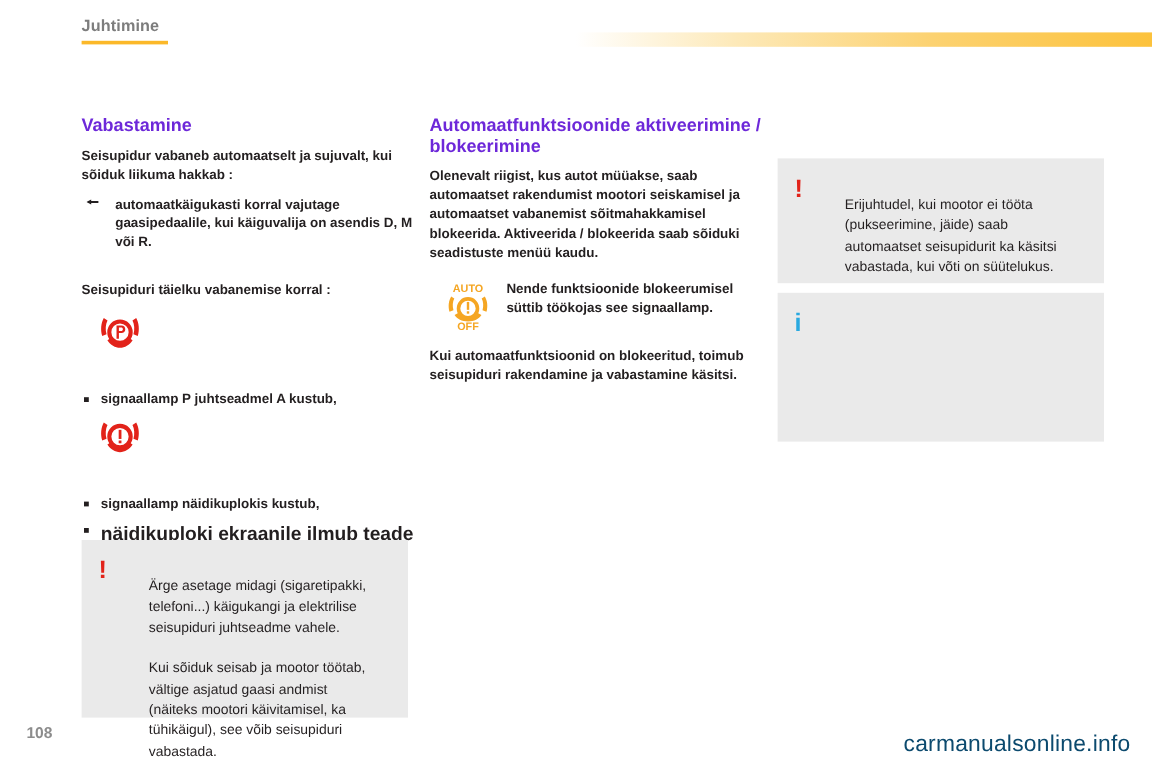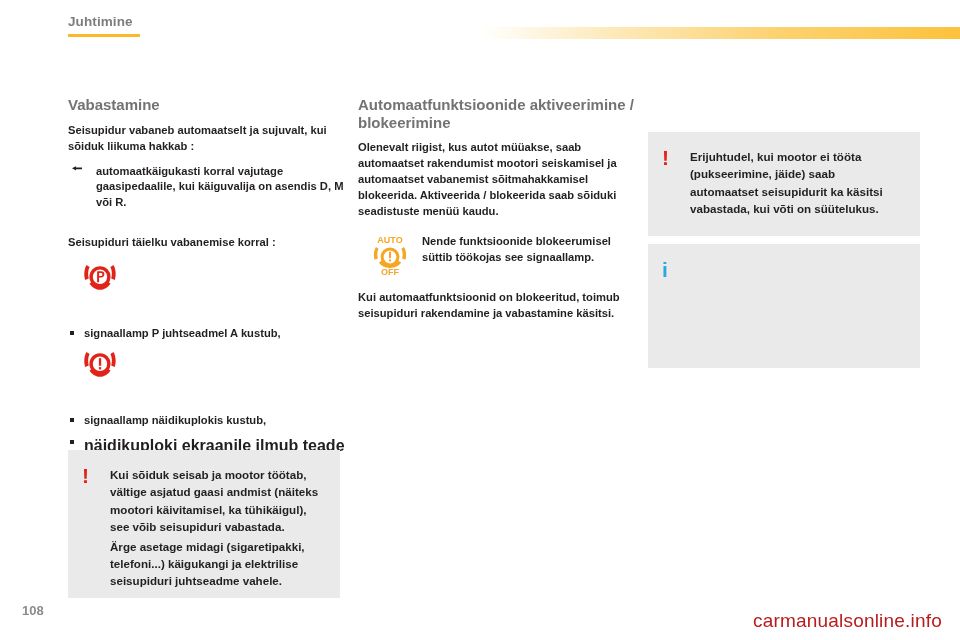--- a/index.html
+++ b/index.html
@@ -56,21 +56,21 @@
     width: 280px;
   }
   .col-1 { left: 68px; }
   .col-2 { left: 358px; }
 
   h2.section-title {
     margin: 0 0 9px 0;
     font-size: 15px;
     line-height: 1.18;
     font-weight: bold;
-    color: #737373;
+    color: #6d28d9;
   }
 
   p.body-text {
     margin: 0 0 9px 0;
     font-size: 11.2px;
     line-height: 1.42;
     color: #231f20;
     font-weight: bold;
   }
 
@@ -165,21 +165,21 @@
     padding-top: 1px;
   }
   .note-glyph.warn  { color: #e2231a; }
   .note-glyph.info  { color: #29a9e0; }
   .note-body {
     flex: 1 1 auto;
     font-size: 11.6px;
     line-height: 1.5;
     color: #231f20;
   }
-  .note-body p { margin: 2px; font-weight: bold; }
+  .note-body p { margin: 16px; }
   .note-body p + p { margin-top: 0px; }
 
   .box-left {
     position: absolute;
     left: 68px;
     top: 450px;
     width: 272px;
     height: 148px;
   }
   .box-r1 {
@@ -224,21 +224,21 @@
     bottom: 22px;
     font-size: 13px;
     font-weight: bold;
     color: #8c8c8c;
   }
   .watermark {
     position: absolute;
     right: 18px;
     bottom: 8px;
     font-size: 19px;
-    color: #b91c1c;
+    color: #0c4a6e;
     letter-spacing: .2px;
   }
 </style>
 </head>
 <body>
 
 <div class="page-header">
   <div class="header-tab">Juhtimine</div>
   <div class="header-tab-rule"></div>
   <div class="header-gradient"></div>
@@ -305,22 +305,22 @@
     <div class="trailing-bullet">
       <span class="sq"></span>
       <span>näidikuploki ekraanile ilmub teade "Seisupidur vabastatud".</span>
     </div>
   </div>
 </div>
 
 <div class="note-box box-left">
   <div class="note-glyph warn">!</div>
   <div class="note-body">
+    <p>Ärge asetage midagi (sigaretipakki, telefoni...) käigukangi ja elektrilise seisupiduri juhtseadme vahele.</p>
     <p>Kui sõiduk seisab ja mootor töötab, vältige asjatud gaasi andmist (näiteks mootori käivitamisel, ka tühikäigul), see võib seisupiduri vabastada.</p>
-    <p>Ärge asetage midagi (sigaretipakki, telefoni...) käigukangi ja elektrilise seisupiduri juhtseadme vahele.</p>
   </div>
 </div>
 
 <div class="col col-2">
   <h2 class="section-title">Automaatfunktsioonide aktiveerimine / blokeerimine</h2>
   <p class="body-text">Olenevalt riigist, kus autot müüakse, saab automaatset rakendumist mootori seiskamisel ja automaatset vabanemist sõitmahakkamisel blokeerida. Aktiveerida / blokeerida saab sõiduki seadistuste menüü kaudu.</p>
 
   <div class="inline-note">
     <div class="ic">
       <svg width="38" height="42" viewBox="0 0 38 42">

